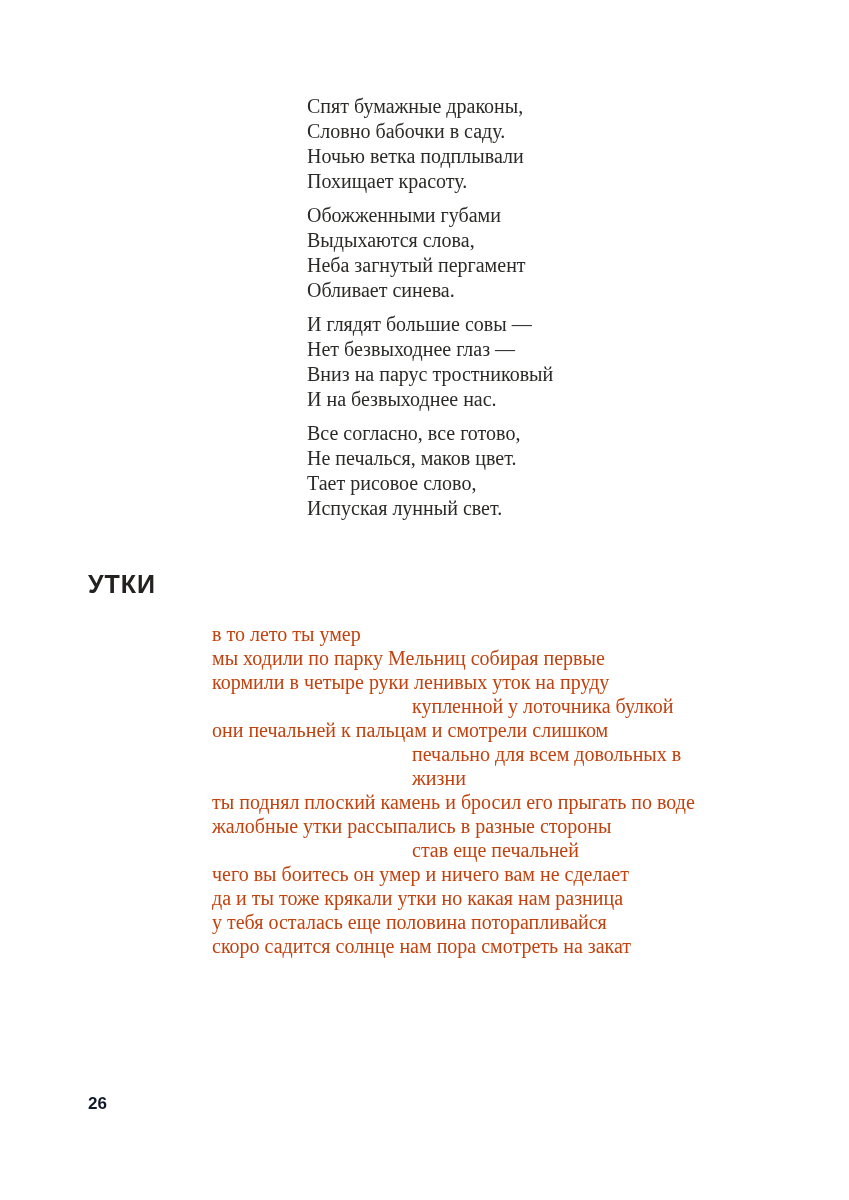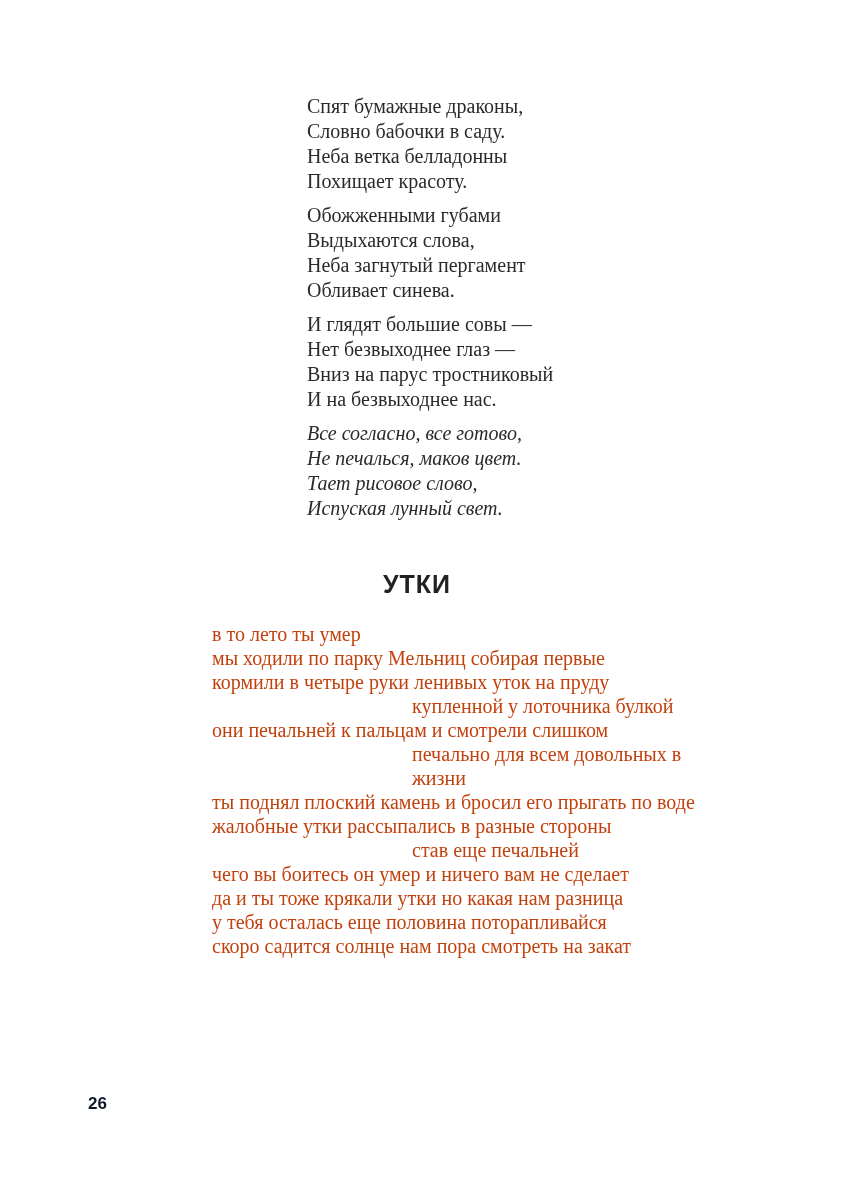--- a/index.html
+++ b/index.html
@@ -20,31 +20,31 @@
   
   .poem-1 {
     position: absolute;
     left: 307px;
     top: 94px;
     font-size: 20px;
     line-height: 25px;
     color: #2b2a28;
   }
   .poem-1 .stanza { margin-bottom: 9px; }
-  .poem-1 .stanza:last-child { margin-bottom: 0; font-style: italic; }
+  .poem-1 .stanza:last-child { margin-bottom: 0; }
 
   
   .column {
     position: absolute;
     left: 88px;
     width: 658px;
   }
   .poem-2-title {
     top: 568px;
-    text-align: center;
+    text-align: left;
     font-family: "Liberation Sans", "DejaVu Sans", sans-serif;
     font-weight: 700;
     font-size: 25px;
     line-height: 32px;
     letter-spacing: 1px;
     color: #242221;
   }
 
   
   .poem-2 {
@@ -70,21 +70,21 @@
 </style>
 </head>
 <body>
 
 <div class="page">
 
   <div class="poem-1" id="poem1">
       <div class="stanza">
         <div class="line">Спят бумажные драконы,</div>
         <div class="line">Словно бабочки в саду.</div>
-        <div class="line">Неба ветка белладонны</div>
+        <div class="line">Ночью ветка подплывали</div>
         <div class="line">Похищает красоту.</div>
       </div>
       <div class="stanza">
         <div class="line">Обожженными губами</div>
         <div class="line">Выдыхаются слова,</div>
         <div class="line">Неба загнутый пергамент</div>
         <div class="line">Обливает синева.</div>
       </div>
       <div class="stanza">
         <div class="line">И глядят большие совы —</div>

